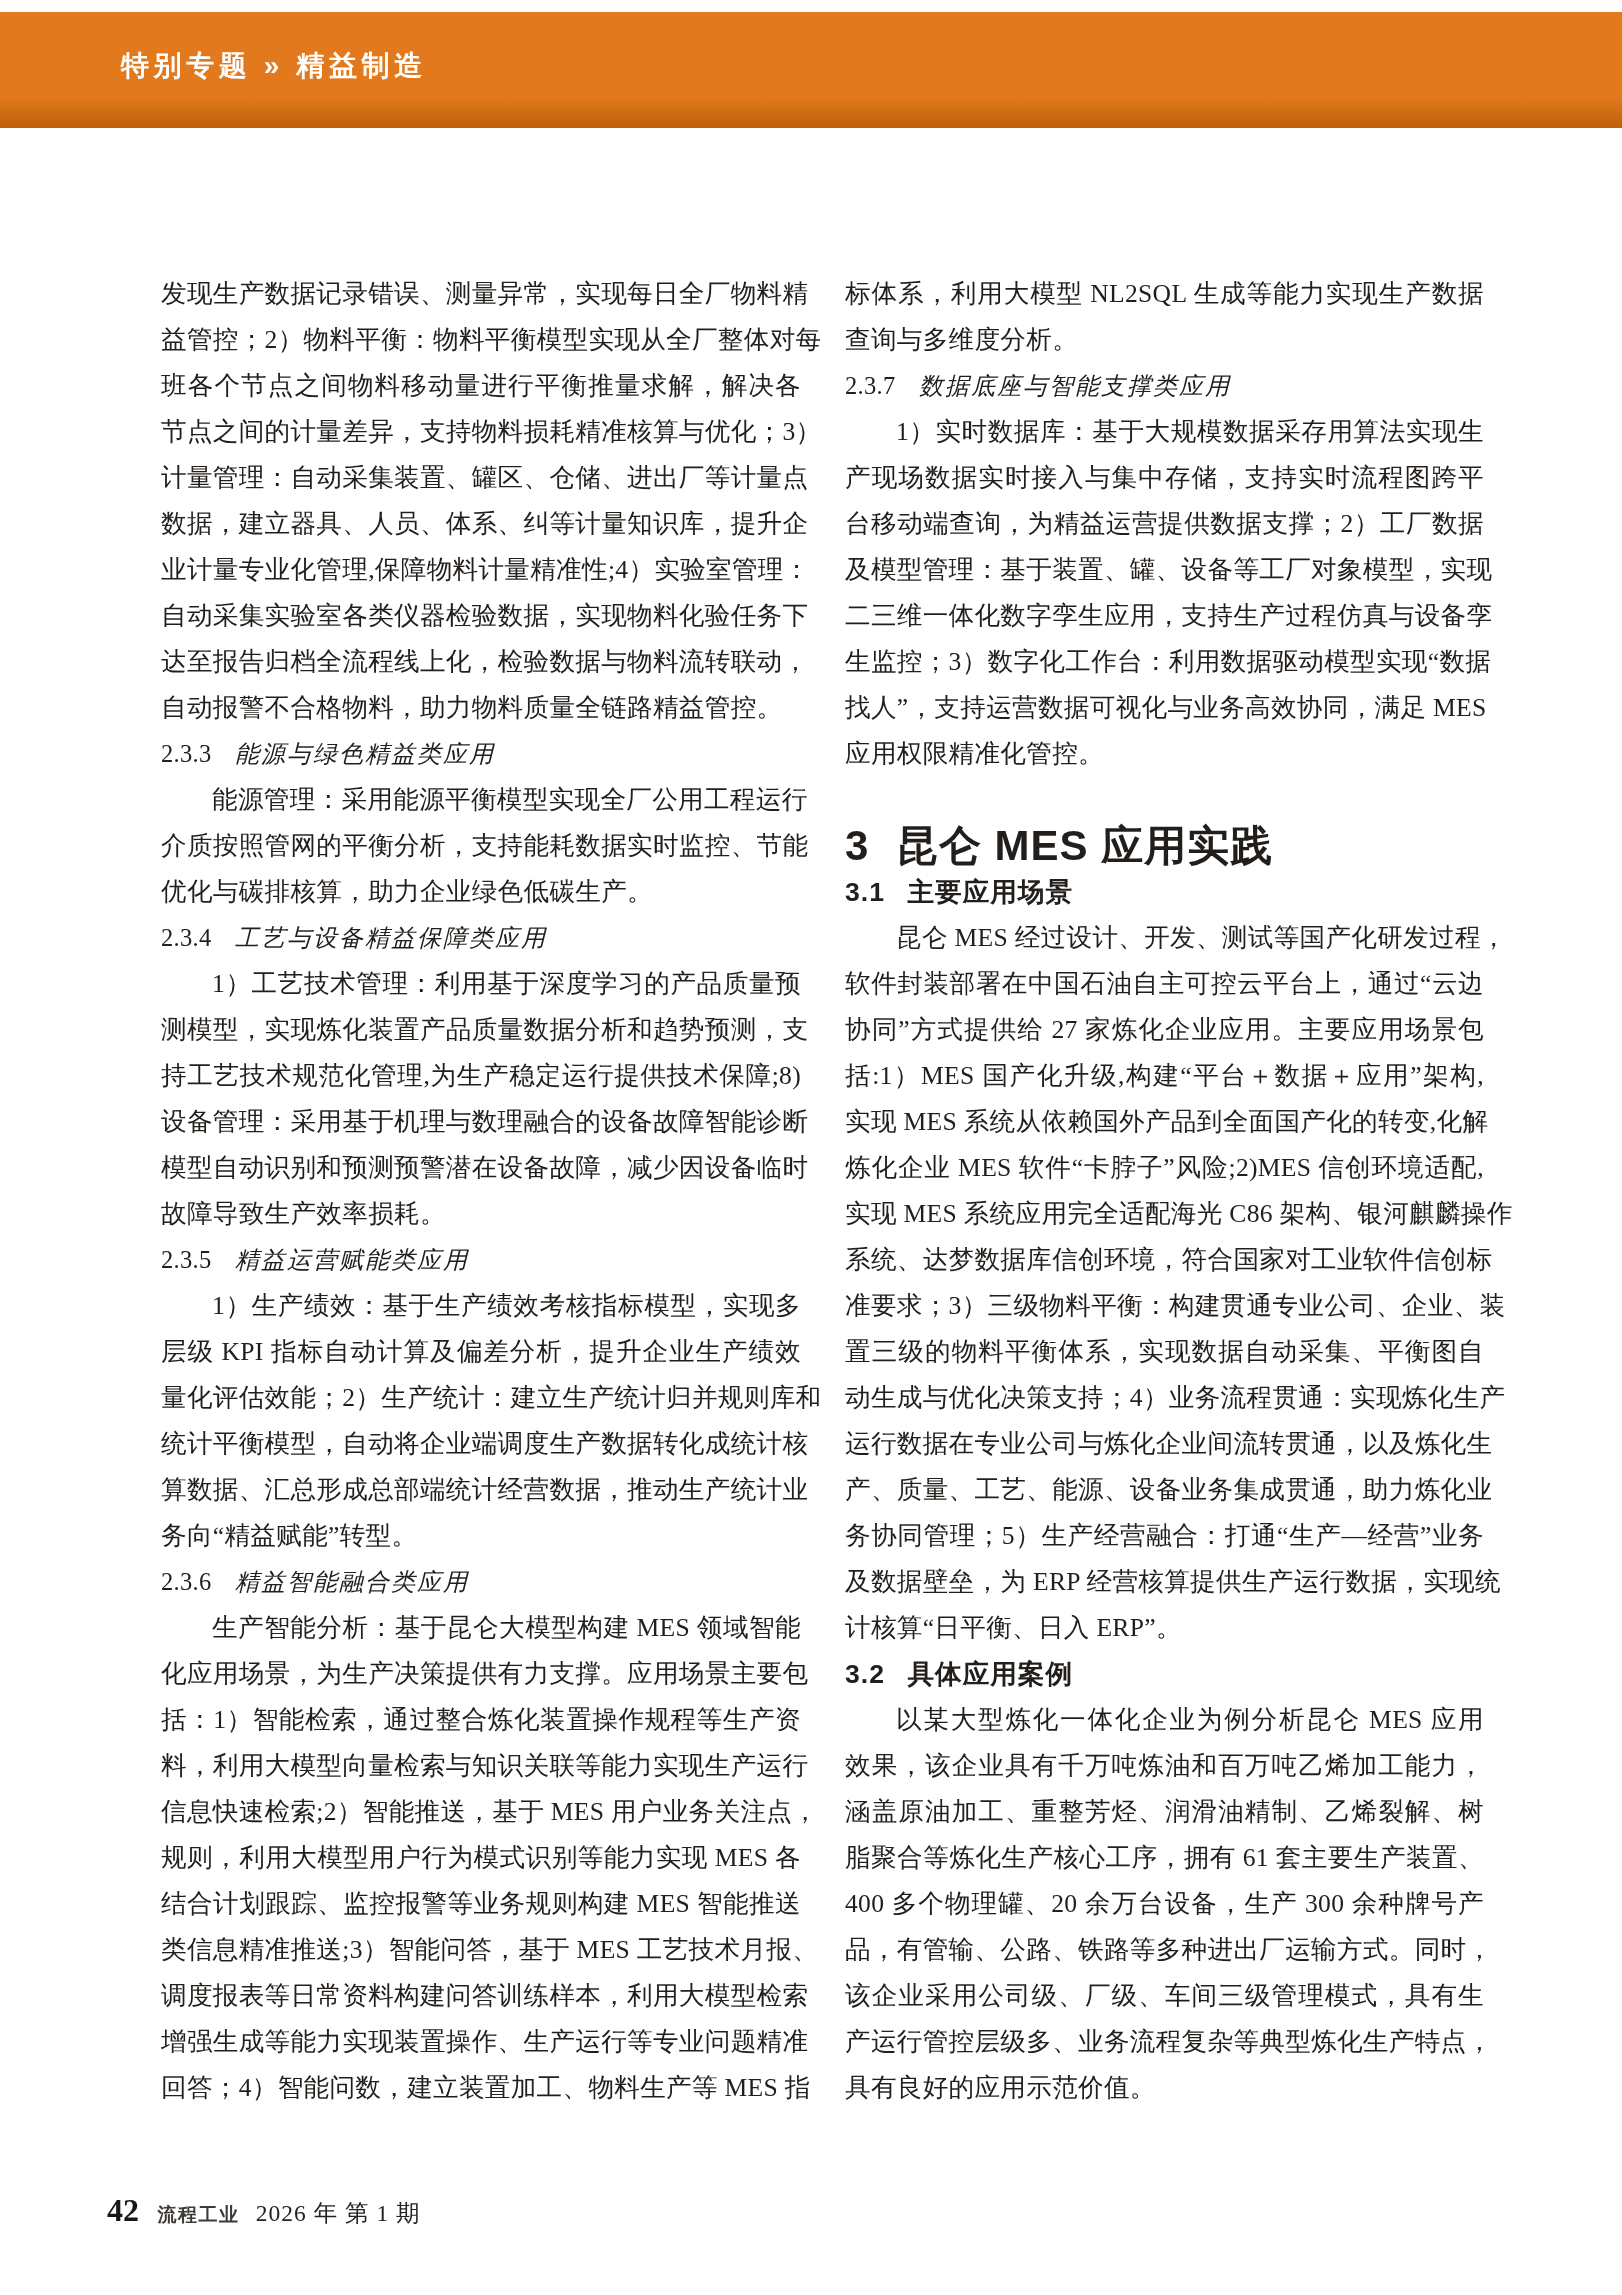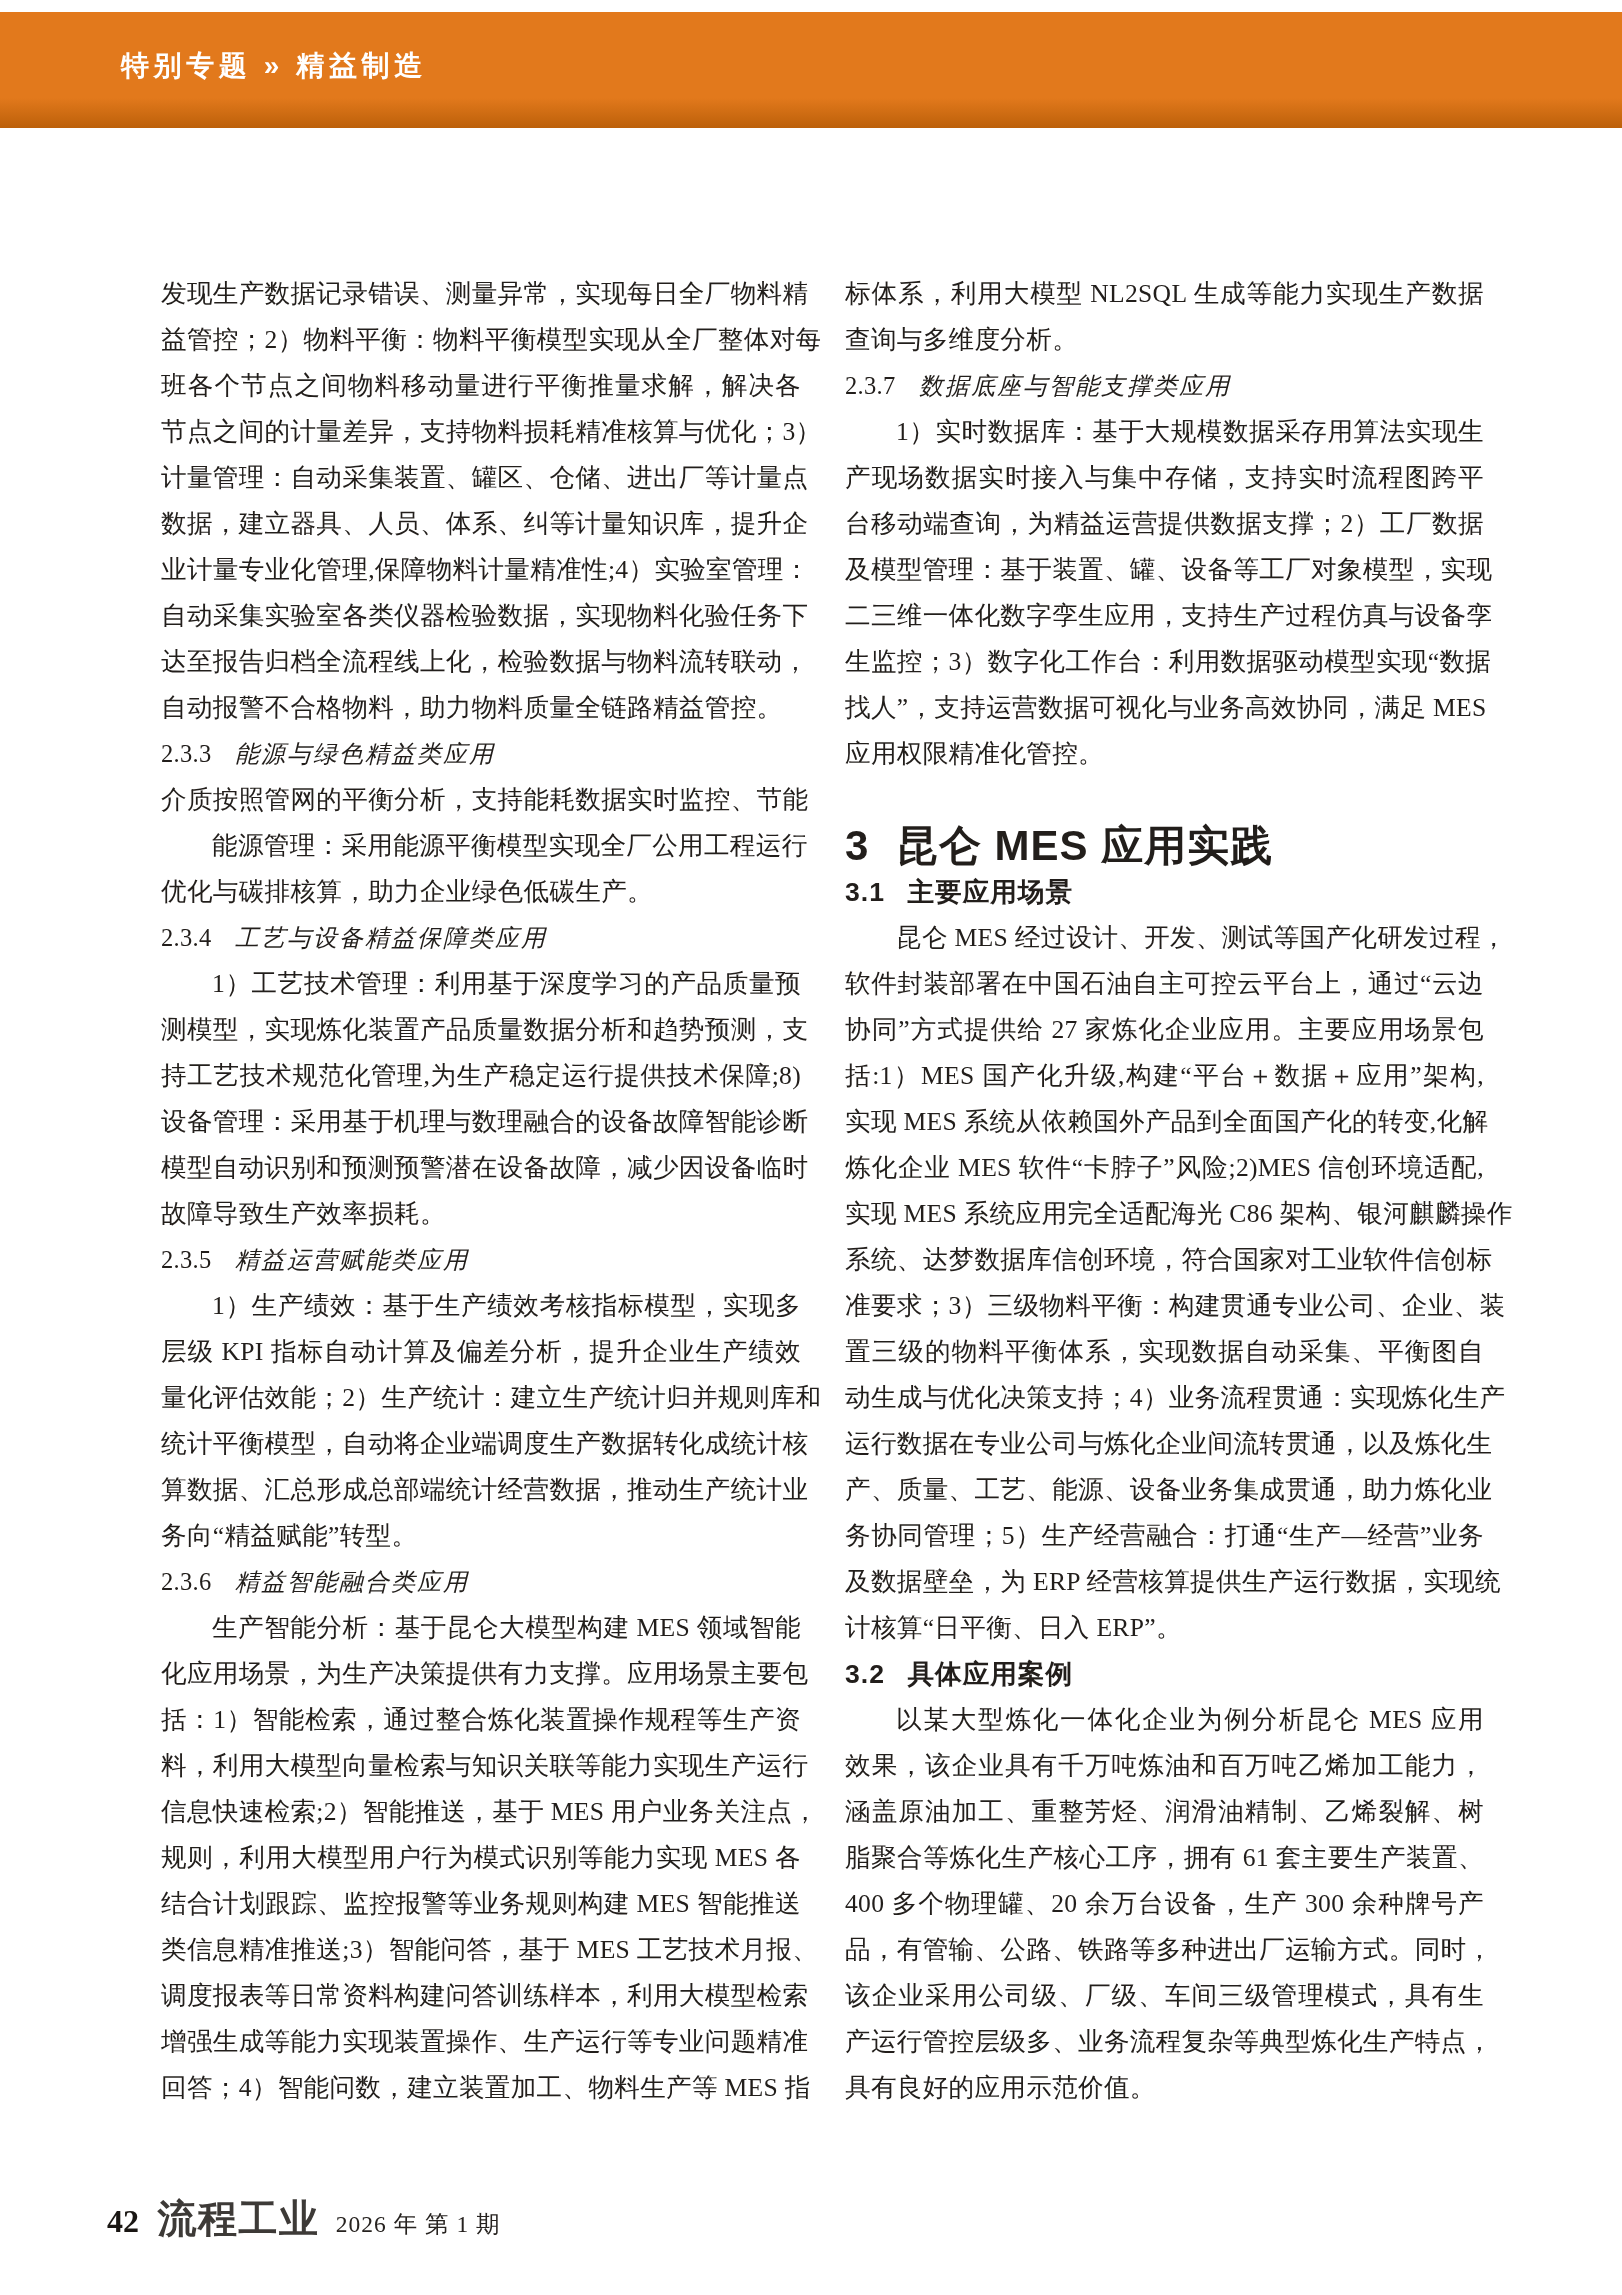--- a/index.html
+++ b/index.html
@@ -61,21 +61,21 @@
   .footer{
     position:absolute;left:107px;top:2192px;height:51px;
     display:flex;align-items:baseline;
   }
   .page-num{
     font-size:32px;font-weight:bold;
     font-family:"Liberation Serif","DejaVu Serif",serif;
     color:#191613;
   }
   .journal{
-    font-size:39px;font-weight:bold;margin-left:18.4px;
+    font-size:19px;font-weight:bold;margin-left:18.4px;
     font-family:"Liberation Serif","DejaVu Serif",serif;
     color:#3d3a37;letter-spacing:1.5px;
   }
   .issue{
     font-size:23.5px;margin-left:16.4px;
     font-family:"Liberation Serif","DejaVu Serif",serif;
     color:#26221f;letter-spacing:1px;
   }
 </style>
 </head>
@@ -90,22 +90,22 @@
     <div class="ln body">益管控；2）物料平衡：物料平衡模型实现从全厂整体对每</div>
     <div class="ln body">班各个节点之间物料移动量进行平衡推量求解，解决各</div>
     <div class="ln body">节点之间的计量差异，支持物料损耗精准核算与优化；3）</div>
     <div class="ln body">计量管理：自动采集装置、罐区、仓储、进出厂等计量点</div>
     <div class="ln body">数据，建立器具、人员、体系、纠等计量知识库，提升企</div>
     <div class="ln body">业计量专业化管理,保障物料计量精准性;4）实验室管理：</div>
     <div class="ln body">自动采集实验室各类仪器检验数据，实现物料化验任务下</div>
     <div class="ln body">达至报告归档全流程线上化，检验数据与物料流转联动，</div>
     <div class="ln last">自动报警不合格物料，助力物料质量全链路精益管控。</div>
     <div class="ln h2"><span class="hnum">2.3.3</span><span class="htitle">能源与绿色精益类应用</span></div>
+    <div class="ln first">能源管理：采用能源平衡模型实现全厂公用工程运行</div>
     <div class="ln body">介质按照管网的平衡分析，支持能耗数据实时监控、节能</div>
-    <div class="ln first">能源管理：采用能源平衡模型实现全厂公用工程运行</div>
     <div class="ln last">优化与碳排核算，助力企业绿色低碳生产。</div>
     <div class="ln h2"><span class="hnum">2.3.4</span><span class="htitle">工艺与设备精益保障类应用</span></div>
     <div class="ln first">1）工艺技术管理：利用基于深度学习的产品质量预</div>
     <div class="ln body">测模型，实现炼化装置产品质量数据分析和趋势预测，支</div>
     <div class="ln body">持工艺技术规范化管理,为生产稳定运行提供技术保障;8)</div>
     <div class="ln body">设备管理：采用基于机理与数理融合的设备故障智能诊断</div>
     <div class="ln body">模型自动识别和预测预警潜在设备故障，减少因设备临时</div>
     <div class="ln last">故障导致生产效率损耗。</div>
     <div class="ln h2"><span class="hnum">2.3.5</span><span class="htitle">精益运营赋能类应用</span></div>
     <div class="ln first">1）生产绩效：基于生产绩效考核指标模型，实现多</div>

